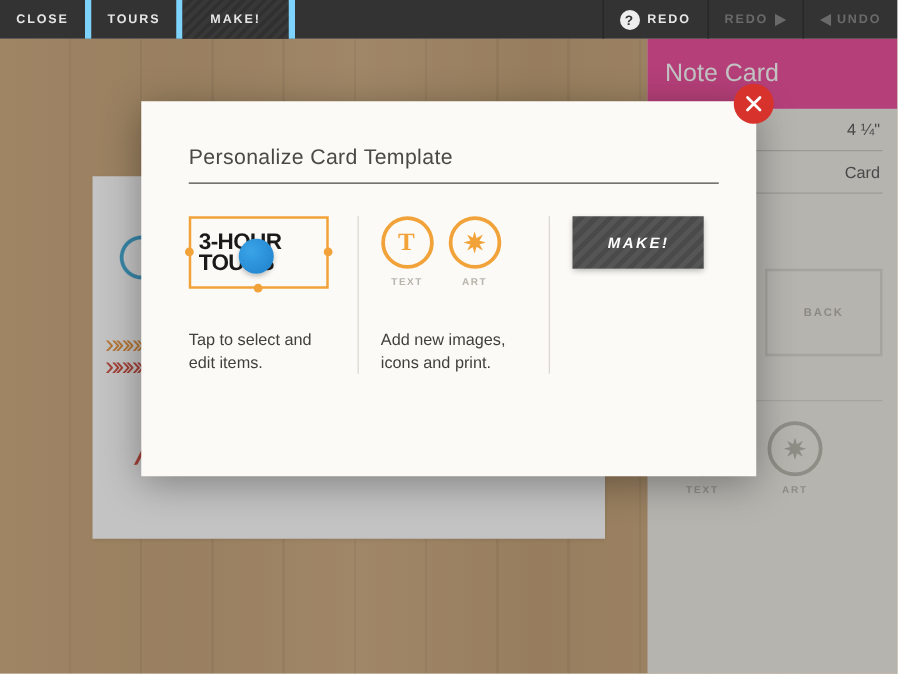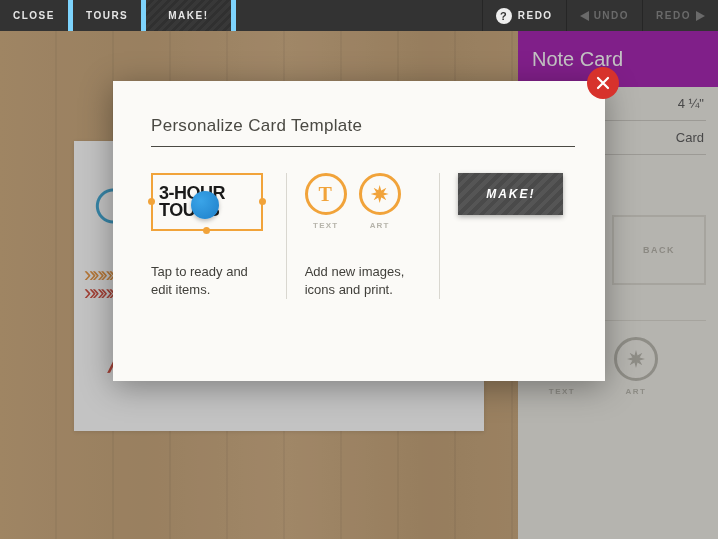--- a/index.html
+++ b/index.html
@@ -63,21 +63,21 @@
   .canvas .chevrons .o { color:#e9953f; }
   .canvas .chevrons .r { color:#d14b3c; }
   .canvas .slash { position:absolute; left:40px; top:195px; color:#d14b3c; font-size:40px; transform:rotate(-5deg);}
 
   
   .panel {
     position: absolute; right: 0; top: 0; bottom: 0; width: 200px;
     background: #eceae4;
   }
   .panel .head {
-    background: #a21caf; color: #fff; height: 56px;
+    background: #ec4899; color: #fff; height: 56px;
     display: flex; align-items: center; padding: 0 14px;
     font-size: 20px; font-weight: 300;
   }
   .panel .fields { padding: 0 12px; font-size: 13px; color:#555;}
   .panel .field { border-bottom: 1px solid #c9c7c0; padding: 9px 2px; text-align:right;}
   .panel .field:first-child{ text-align:right;}
   .panel .field:nth-child(2){ }
   .panel .back-box {
     margin: 60px 12px 0 auto; width:94px; height:70px;
     border:2px solid #d7d4cc; display:flex; align-items:center; justify-content:center;
@@ -188,30 +188,30 @@
   <div class="spacer"></div>
   <div class="tb-right">
     <div class="tb-btn help">
       <svg width="16" height="16" viewBox="0 0 16 16">
           <circle cx="8" cy="8" r="8" fill="#eee"></circle>
           <text x="8" y="12" text-anchor="middle" font-size="11" font-weight="bold" fill="#333" font-family="Arial">?</text>
         </svg>
       <span>REDO</span>
     </div>
     <div class="tb-btn dim">
+      <span>REDO</span>
+      <svg class="arrow r" width="9" height="10" viewBox="0 0 9 10">
+          <path d="M0 0 L9 5 L0 10 Z"></path>
+        </svg>
+    </div>
+    <div class="tb-btn dim">
       <svg class="arrow" width="9" height="10" viewBox="0 0 9 10">
           <path d="M9 0 L0 5 L9 10 Z"></path>
         </svg>
       <span>UNDO</span>
-    </div>
-    <div class="tb-btn dim">
-      <span>REDO</span>
-      <svg class="arrow r" width="9" height="10" viewBox="0 0 9 10">
-          <path d="M0 0 L9 5 L0 10 Z"></path>
-        </svg>
     </div>
   </div>
 </div>
 
 <div class="stage">
   <div class="canvas">
     <div class="wave"></div>
     <div class="chevrons">
       <div class="row o">»»»»»»</div>
       <div class="row r">»»»»»»</div>
@@ -258,21 +258,21 @@
           <div class="txt">
             <div>3-HOUR</div>
             <div>TOURS</div>
           </div>
           <div class="dot l"></div>
           <div class="dot r"></div>
           <div class="dot b"></div>
           <div class="cursor"></div>
         </div>
       </div>
-      <div class="cap">Tap to ready and edit items.</div>
+      <div class="cap">Tap to select and edit items.</div>
     </div>
 
     <div class="col">
       <div class="viz">
         <div class="tools-orange">
           <div class="tool-o">
             <div class="circ">T</div>
             <span>TEXT</span>
           </div>
           <div class="tool-o">

